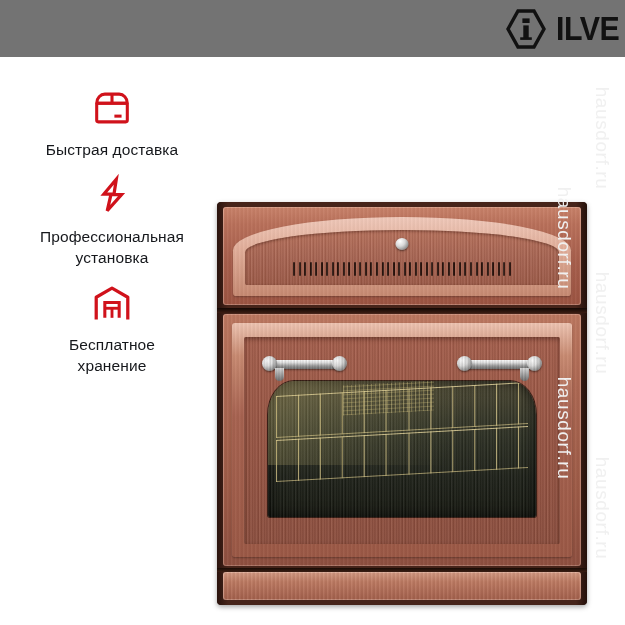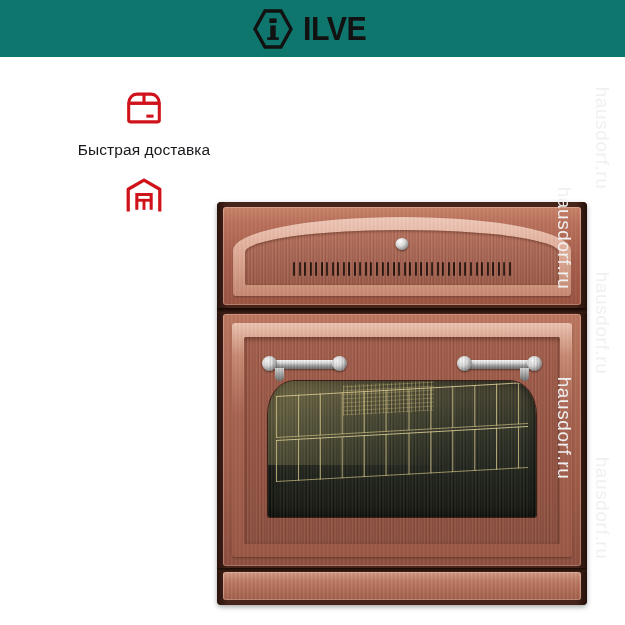--- a/index.html
+++ b/index.html
@@ -11,24 +11,24 @@
     height: 625px;
     background: #ffffff;
     font-family: "Liberation Sans", sans-serif;
     overflow: hidden;
     position: relative;
   }
 
   
   .header {
     height: 57px;
-    background: #0f766e;
+    background: #737373;
     display: flex;
     align-items: center;
-    justify-content: center;
+    justify-content: flex-end;
     position: relative;
     z-index: 5;
   }
   .brand {
     display: flex;
     align-items: center;
     gap: 10px;
   }
   .brand-mark {
     width: 40px;
@@ -50,27 +50,26 @@
   .content {
     position: relative;
     width: 625px;
     height: 568px;
     background: #ffffff;
   }
 
   
   .features {
     position: absolute;
-    left: 16px;
+    left: 0;
     top: 28px;
     width: 212px;
     display: flex;
     flex-direction: column;
-    align-items: flex-start;
-    padding-left: 28px;
+    align-items: flex-end;
   }
   .feature {
     width: 200px;
     display: flex;
     flex-direction: column;
     align-items: center;
     margin-bottom: 12px;
   }
   .feature-icon {
     width: 46px;
@@ -420,30 +419,41 @@
         <svg viewBox="0 0 46 46" width="44" height="44" aria-hidden="true">
           <path d="M7 18 C7 12.5 11 8.5 15.5 8.5 L30.5 8.5 C35 8.5 39 12.5 39 18 Z" fill="none" stroke="#d0121b" stroke-width="3.2" stroke-linejoin="round"></path>
           <rect x="7" y="18" width="32" height="19.5" rx="1.6" fill="none" stroke="#d0121b" stroke-width="3.2"></rect>
           <line x1="23" y1="8.5" x2="23" y2="18" stroke="#d0121b" stroke-width="3.2"></line>
           <line x1="25.5" y1="31.5" x2="33" y2="31.5" stroke="#d0121b" stroke-width="3.2" stroke-linecap="butt"></line>
         </svg>
       </span>
       <div class="feature-label">Быстрая доставка</div>
     </div>
 
+    <div class="feature">
+      <span class="feature-icon">
+        <svg viewBox="0 0 46 46" width="44" height="44" aria-hidden="true">
+          <path d="M27.5 6.5 L14.5 22 L22 22 L18 39.5 L33 22.5 L25 22.5 Z" fill="none" stroke="#d0121b" stroke-width="3.4" stroke-linejoin="miter"></path>
+        </svg>
+      </span>
+      <div class="feature-label">Профессиональная
+установка</div>
+    </div>
 
     <div class="feature">
       <span class="feature-icon">
         <svg viewBox="0 0 46 46" width="44" height="44" aria-hidden="true">
           <path d="M6.5 38.5 L6.5 17 L23 7.5 L39.5 17 L39.5 38.5" fill="none" stroke="#d0121b" stroke-width="3.4" stroke-linejoin="round" stroke-linecap="square"></path>
           <path d="M15.5 38.5 L15.5 22.5 L30.5 22.5 L30.5 38.5" fill="none" stroke="#d0121b" stroke-width="3.2" stroke-linejoin="miter"></path>
           <line x1="15.5" y1="28.5" x2="30.5" y2="28.5" stroke="#d0121b" stroke-width="3"></line>
           <line x1="23" y1="28.5" x2="23" y2="38.5" stroke="#d0121b" stroke-width="3"></line>
         </svg>
       </span>
+      <div class="feature-label">Бесплатное
+хранение</div>
     </div>
 
 
   </div>
 
   <div class="product">
     <div class="oven">
       <div class="oven-edge"></div>
 
       <div class="panel-top">

